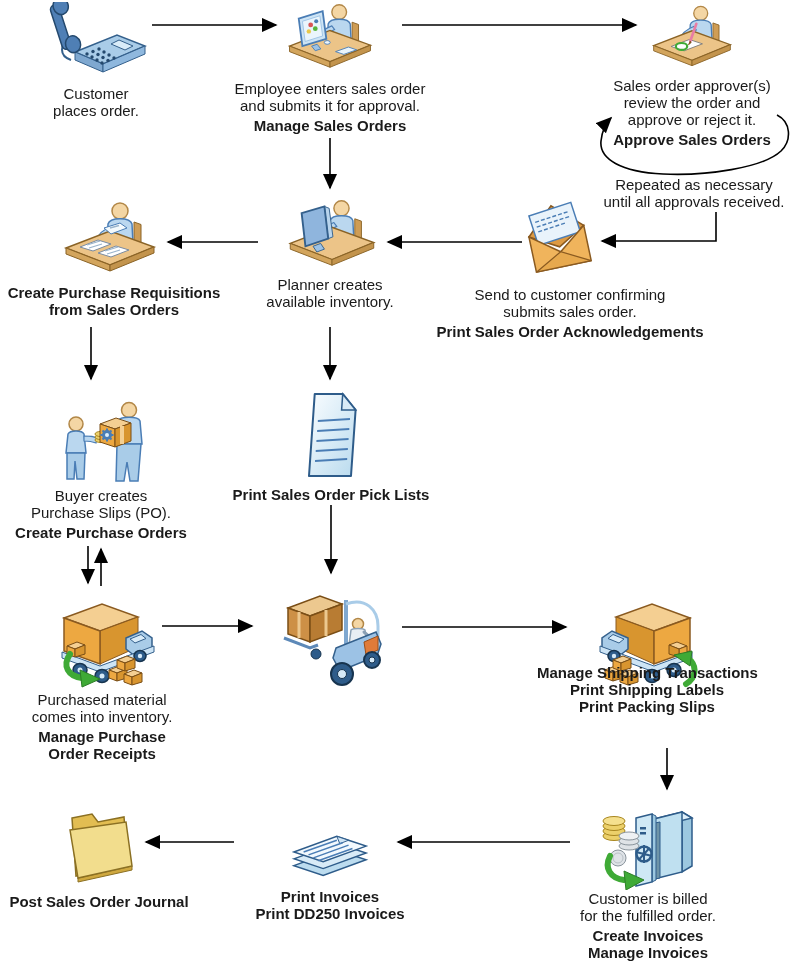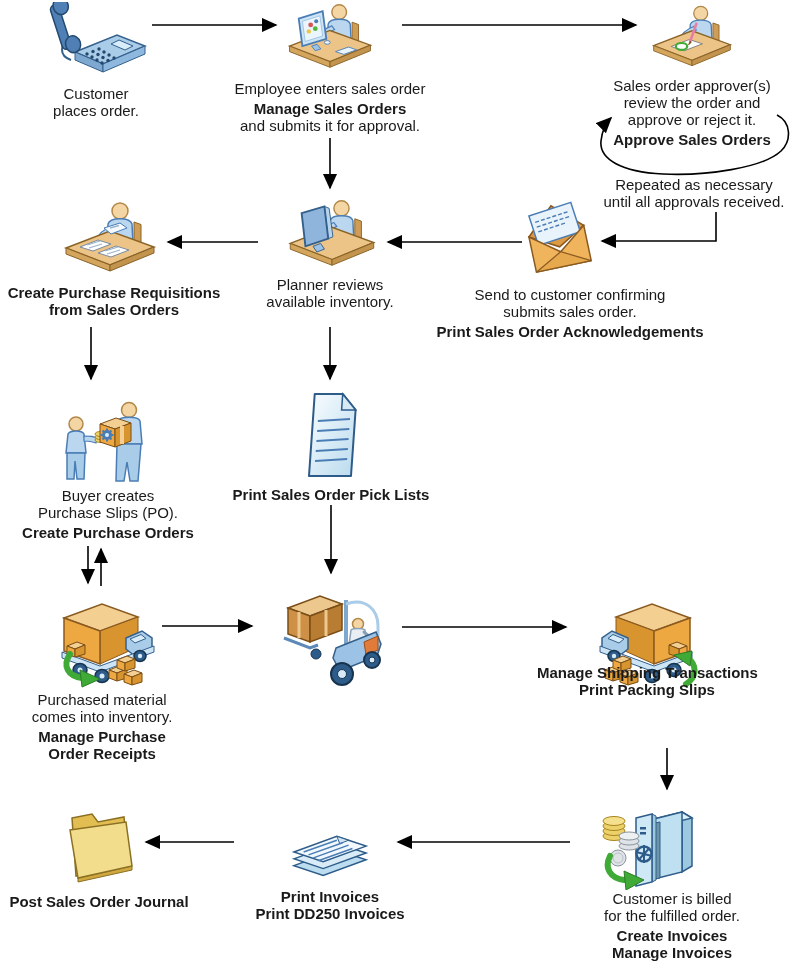--- a/index.html
+++ b/index.html
@@ -284,22 +284,22 @@
     </svg>
   </div>
 
   <div class="lb" style="left:16px;top:85px;width:160px">
     <div class="ln">Customer</div>
     <div class="ln">places order.</div>
   </div>
 
   <div class="lb" style="left:220px;top:80px;width:220px">
     <div class="ln">Employee enters sales order</div>
+    <div class="ln">and submits it for approval.</div>
     <div class="ln b gap">Manage Sales Orders</div>
-    <div class="ln">and submits it for approval.</div>
   </div>
 
   <div class="lb" style="left:582px;top:77px;width:220px">
     <div class="ln">Sales order approver(s)</div>
     <div class="ln">review the order and</div>
     <div class="ln">approve or reject it.</div>
     <div class="ln b gap">Approve Sales Orders</div>
   </div>
 
   <div class="lb" style="left:584px;top:176px;width:220px">
@@ -307,53 +307,54 @@
     <div class="ln">until all approvals received.</div>
   </div>
 
   <div class="lb" style="left:430px;top:286px;width:280px">
     <div class="ln">Send to customer confirming</div>
     <div class="ln">submits sales order.</div>
     <div class="ln b gap">Print Sales Order Acknowledgements</div>
   </div>
 
   <div class="lb" style="left:230px;top:276px;width:200px">
-    <div class="ln">Planner reviews</div>
+    <div class="ln">Planner creates</div>
     <div class="ln">available inventory.</div>
   </div>
 
   <div class="lb" style="left:4px;top:284px;width:220px">
     <div class="ln b">Create Purchase Requisitions</div>
     <div class="ln b">from Sales Orders</div>
   </div>
 
-  <div class="lb" style="left:8px;top:487px;width:200px">
+  <div class="lb" style="left:1px;top:487px;width:200px">
     <div class="ln">Buyer creates</div>
     <div class="ln">Purchase Slips (PO).</div>
     <div class="ln b gap">Create Purchase Orders</div>
   </div>
 
   <div class="lb" style="left:221px;top:486px;width:220px">
     <div class="ln b">Print Sales Order Pick Lists</div>
   </div>
 
   <div class="lb" style="left:2px;top:691px;width:200px">
     <div class="ln">Purchased material</div>
     <div class="ln">comes into inventory.</div>
     <div class="ln b gap">Manage Purchase</div>
     <div class="ln b">Order Receipts</div>
   </div>
 
 
   <div class="lb" style="left:537px;top:664px;width:220px">
     <div class="ln b">Manage Shipping Transactions</div>
+    <div class="ln b">Print Shipping Labels</div>
     <div class="ln b">Print Packing Slips</div>
   </div>
 
-  <div class="lb" style="left:572px;top:890px;width:200px">
+  <div class="lb" style="left:548px;top:890px;width:200px">
     <div class="ln">Customer is billed</div>
     <div class="ln">for the fulfilled order.</div>
     <div class="ln b gap">Create Invoices</div>
     <div class="ln b">Manage Invoices</div>
   </div>
 
   <div class="lb" style="left:230px;top:888px;width:200px">
     <div class="ln b">Print Invoices</div>
     <div class="ln b">Print DD250 Invoices</div>
   </div>

